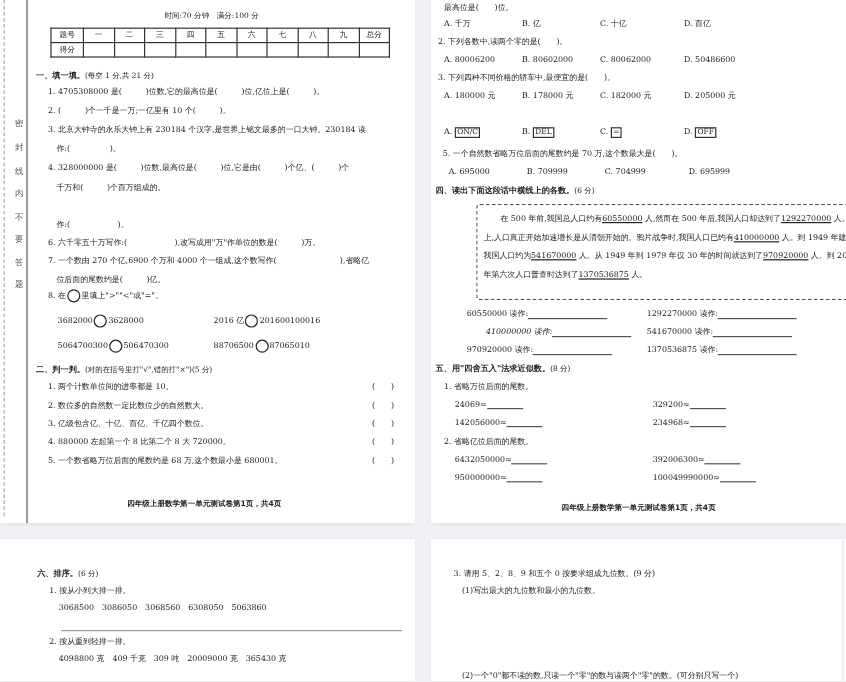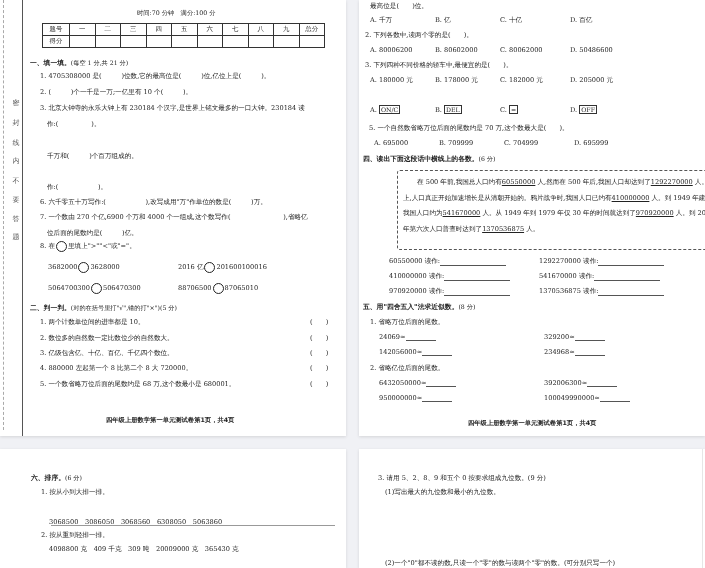--- a/index.html
+++ b/index.html
@@ -82,20 +82,21 @@
   </tbody>
     </table>
 
   <div class="abs sec" style="left:30px; top:58px;">
     <span>一、填一填。</span><small>(每空 1 分,共 21 分)</small>
   </div>
   <div class="abs q" style="left:40px; top:72px;">1. 4705308000 是(　　　)位数,它的最高位是(　　　)位,亿位上是(　　　)。</div>
   <div class="abs q" style="left:40px; top:88px;">2. (　　　)个一千是一万;一亿里有 10 个(　　　)。</div>
   <div class="abs q" style="left:40px; top:104px;">3. 北京大钟寺的永乐大钟上有 230184 个汉字,是世界上铭文最多的一口大钟。230184 读</div>
   <div class="abs q" style="left:47px; top:120px;">作:(　　　　　)。</div>
+  <div class="abs q" style="left:40px; top:136px;">4. 328000000 是(　　　)位数,最高位是(　　　)位,它是由(　　　)个亿、(　　　)个</div>
   <div class="abs q" style="left:47px; top:152px;">千万和(　　　)个百万组成的。</div>
   <div class="abs q" style="left:47px; top:183px;">作:(　　　　　　)。</div>
   <div class="abs q" style="left:40px; top:198px;">6. 六千零五十万写作:(　　　　　　),改写成用"万"作单位的数是(　　　)万。</div>
   <div class="abs q" style="left:40px; top:213px;">7. 一个数由 270 个亿,6900 个万和 4000 个一组成,这个数写作(　　　　　　　　),省略亿</div>
   <div class="abs q" style="left:47px; top:229px;">位后面的尾数约是(　　　)亿。</div>
   <div class="abs q" style="left:40px; top:241px;">
     <span>8. 在</span><span class="circ"></span><span>里填上"&gt;""&lt;"或"="。</span>
   </div>
   <div class="abs q" style="left:48px; top:262px;">
     <span>3682000</span><span class="circ"></span><span>3628000</span>
@@ -160,21 +161,21 @@
   <div class="abs sec" style="left:4px; top:154px;">
     <span>四、读出下面这段话中横线上的各数。</span><small>(6 分)</small>
   </div>
 
   <div class="passage">
     <span style="display:inline-block; width:14px;"></span><span>在 500 年前,我国总人口约有</span><span class="ul">60550000</span><span> 人,然而在 500 年后,我国人口却达到了</span><span class="ul">1292270000</span><span> 人。实际上,人口真正开始加速增长是从清朝开始的。鸦片战争时,我国人口已约有</span><span class="ul">410000000</span><span> 人。到 1949 年建国时,我国人口约为</span><span class="ul">541670000</span><span> 人。从 1949 年到 1979 年仅 30 年的时间就达到了</span><span class="ul">970920000</span><span> 人。到 2010 年第六次人口普查时达到了</span><span class="ul">1370536875</span><span> 人。</span>
   </div>
 
   <div class="abs q" style="left:30px; top:257px;"><span>60550000</span> <span>读作:</span><span class="blank" style="width:66px;"></span></div>
   <div class="abs q" style="left:180px; top:257px;"><span>1292270000</span> <span>读作:</span><span class="blank" style="width:66px;"></span></div>
-  <div class="abs q" style="left:30px; top:272px;"><span>410000000</span> <span>读作:</span><span class="blank" style="width:66px;"></span></div>
+  <div class="abs q" style="left:46px; top:272px;font-style:italic;"><span>410000000</span> <span>读作:</span><span class="blank" style="width:66px;"></span></div>
   <div class="abs q" style="left:180px; top:272px;"><span>541670000</span> <span>读作:</span><span class="blank" style="width:66px;"></span></div>
   <div class="abs q" style="left:30px; top:287px;"><span>970920000</span> <span>读作:</span><span class="blank" style="width:66px;"></span></div>
   <div class="abs q" style="left:180px; top:287px;"><span>1370536875</span> <span>读作:</span><span class="blank" style="width:66px;"></span></div>
 
   <div class="abs sec" style="left:4px; top:302px;">
     <span>五、用"四舍五入"法求近似数。</span><small>(8 分)</small>
   </div>
   <div class="abs q" style="left:11px; top:318px;">1. 省略万位后面的尾数。</div>
   <div class="abs q" style="left:20px; top:333px;"><span>24069≈</span><span class="blank" style="width:30px;"></span></div>
   <div class="abs q" style="left:185px; top:333px;"><span>329200≈</span><span class="blank" style="width:30px;"></span></div>
@@ -188,21 +189,21 @@
   <div class="abs q" style="left:185px; top:394px;"><span>100049990000≈</span><span class="blank" style="width:30px;"></span></div>
 
   <div class="footer" style="left:109px; top:419px;">四年级上册数学第一单元测试卷第1页，共4页</div>
 </div>
 
 <div class="page" id="p3">
   <div class="abs sec" style="left:31px; top:24px;">
     <span>六、排序。</span><small>(6 分)</small>
   </div>
   <div class="abs q" style="left:41px; top:39px;">1. 按从小到大排一排。</div>
-  <div class="abs q" style="left:49px; top:53px;margin-top:16px;">3068500　3086050　3068560　6308050　5063860</div>
+  <div class="abs q" style="left:49px; top:53px;">3068500　3086050　3068560　6308050　5063860</div>
   <div class="hr" style="left:51px; top:76px; width:284px;"></div>
   <div class="abs q" style="left:41px; top:82px;">2. 按从重到轻排一排。</div>
   <div class="abs q" style="left:49px; top:96px;">4098800 克　409 千克　309 吨　20009000 克　365430 克</div>
 </div>
 
 <div class="page" id="p4">
   <div class="abs q" style="left:19px; top:25px;">3. 请用 5、2、8、9 和五个 0 按要求组成九位数。(9 分)</div>
   <div class="abs q" style="left:26px; top:39px;">(1)写出最大的九位数和最小的九位数。</div>
   <div class="abs q" style="left:26px; top:110px;">(2)一个"0"都不读的数,只读一个"零"的数与读两个"零"的数。(可分别只写一个)</div>
   <div class="scroll-edge"></div>

